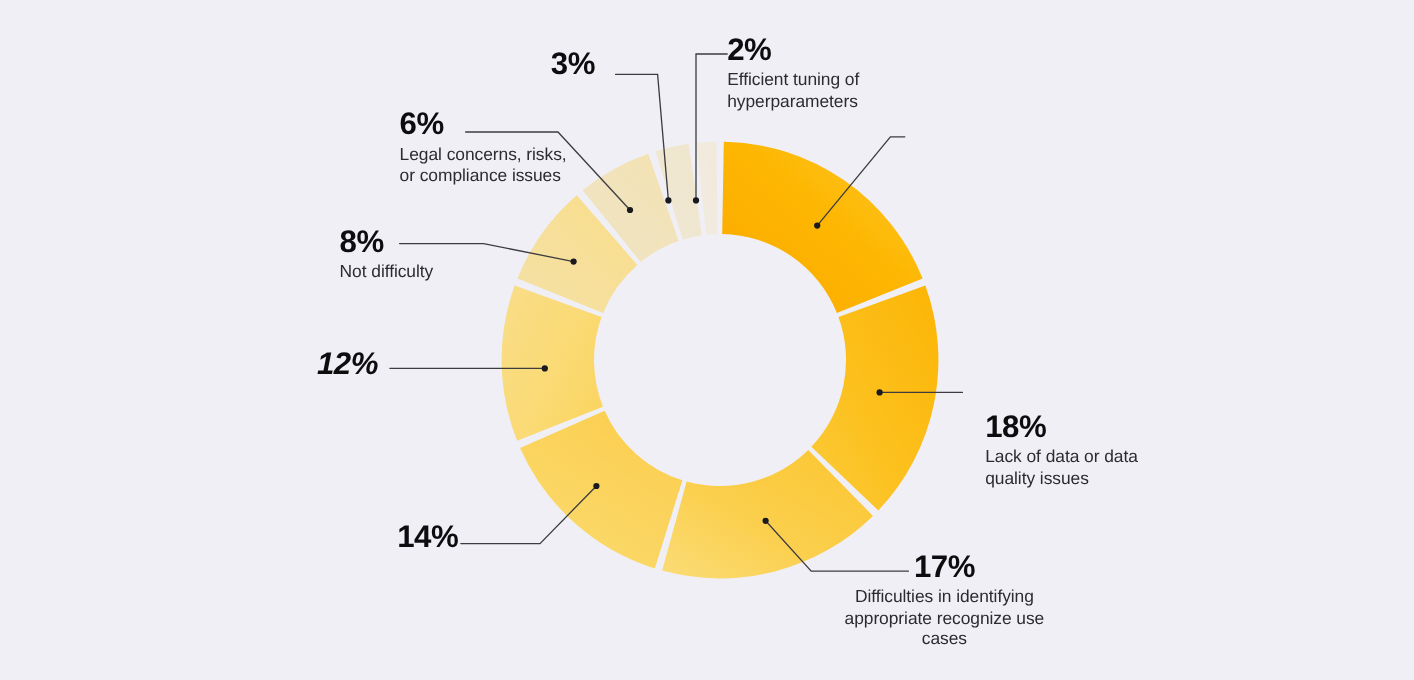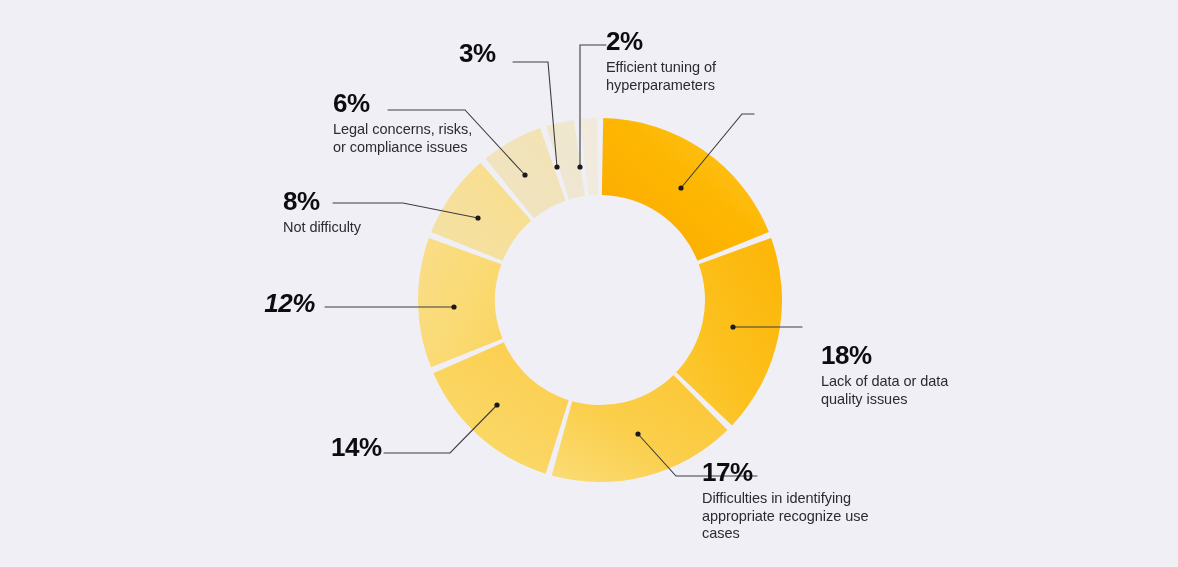--- a/index.html
+++ b/index.html
@@ -157,21 +157,21 @@
       <circle cx="580" cy="167" r="2.6" fill="#1a1a1e" stroke="none"></circle>
     </g>
   </svg>
 
 
   <div class="callout" style="left:821px; top:308px; width:150px;margin-top:32px;">
     <div class="pct">18%</div>
     <div class="desc">Lack of data or data quality issues</div>
   </div>
 
-  <div class="callout" style="left:702px; top:457px; width:170px;">
+  <div class="callout" style="left:702px; top:457px; width:170px;text-align:center;">
     <div class="pct">17%</div>
     <div class="desc">Difficulties in identifying appropriate recognize use cases</div>
   </div>
 
   <div class="callout" style="left:331px; top:432px; width:165px;">
     <div class="pct">14%</div>
   </div>
 
   <div class="callout align-right" style="left:185px; top:288px; width:130px;">
     <div class="pct">12%</div>

